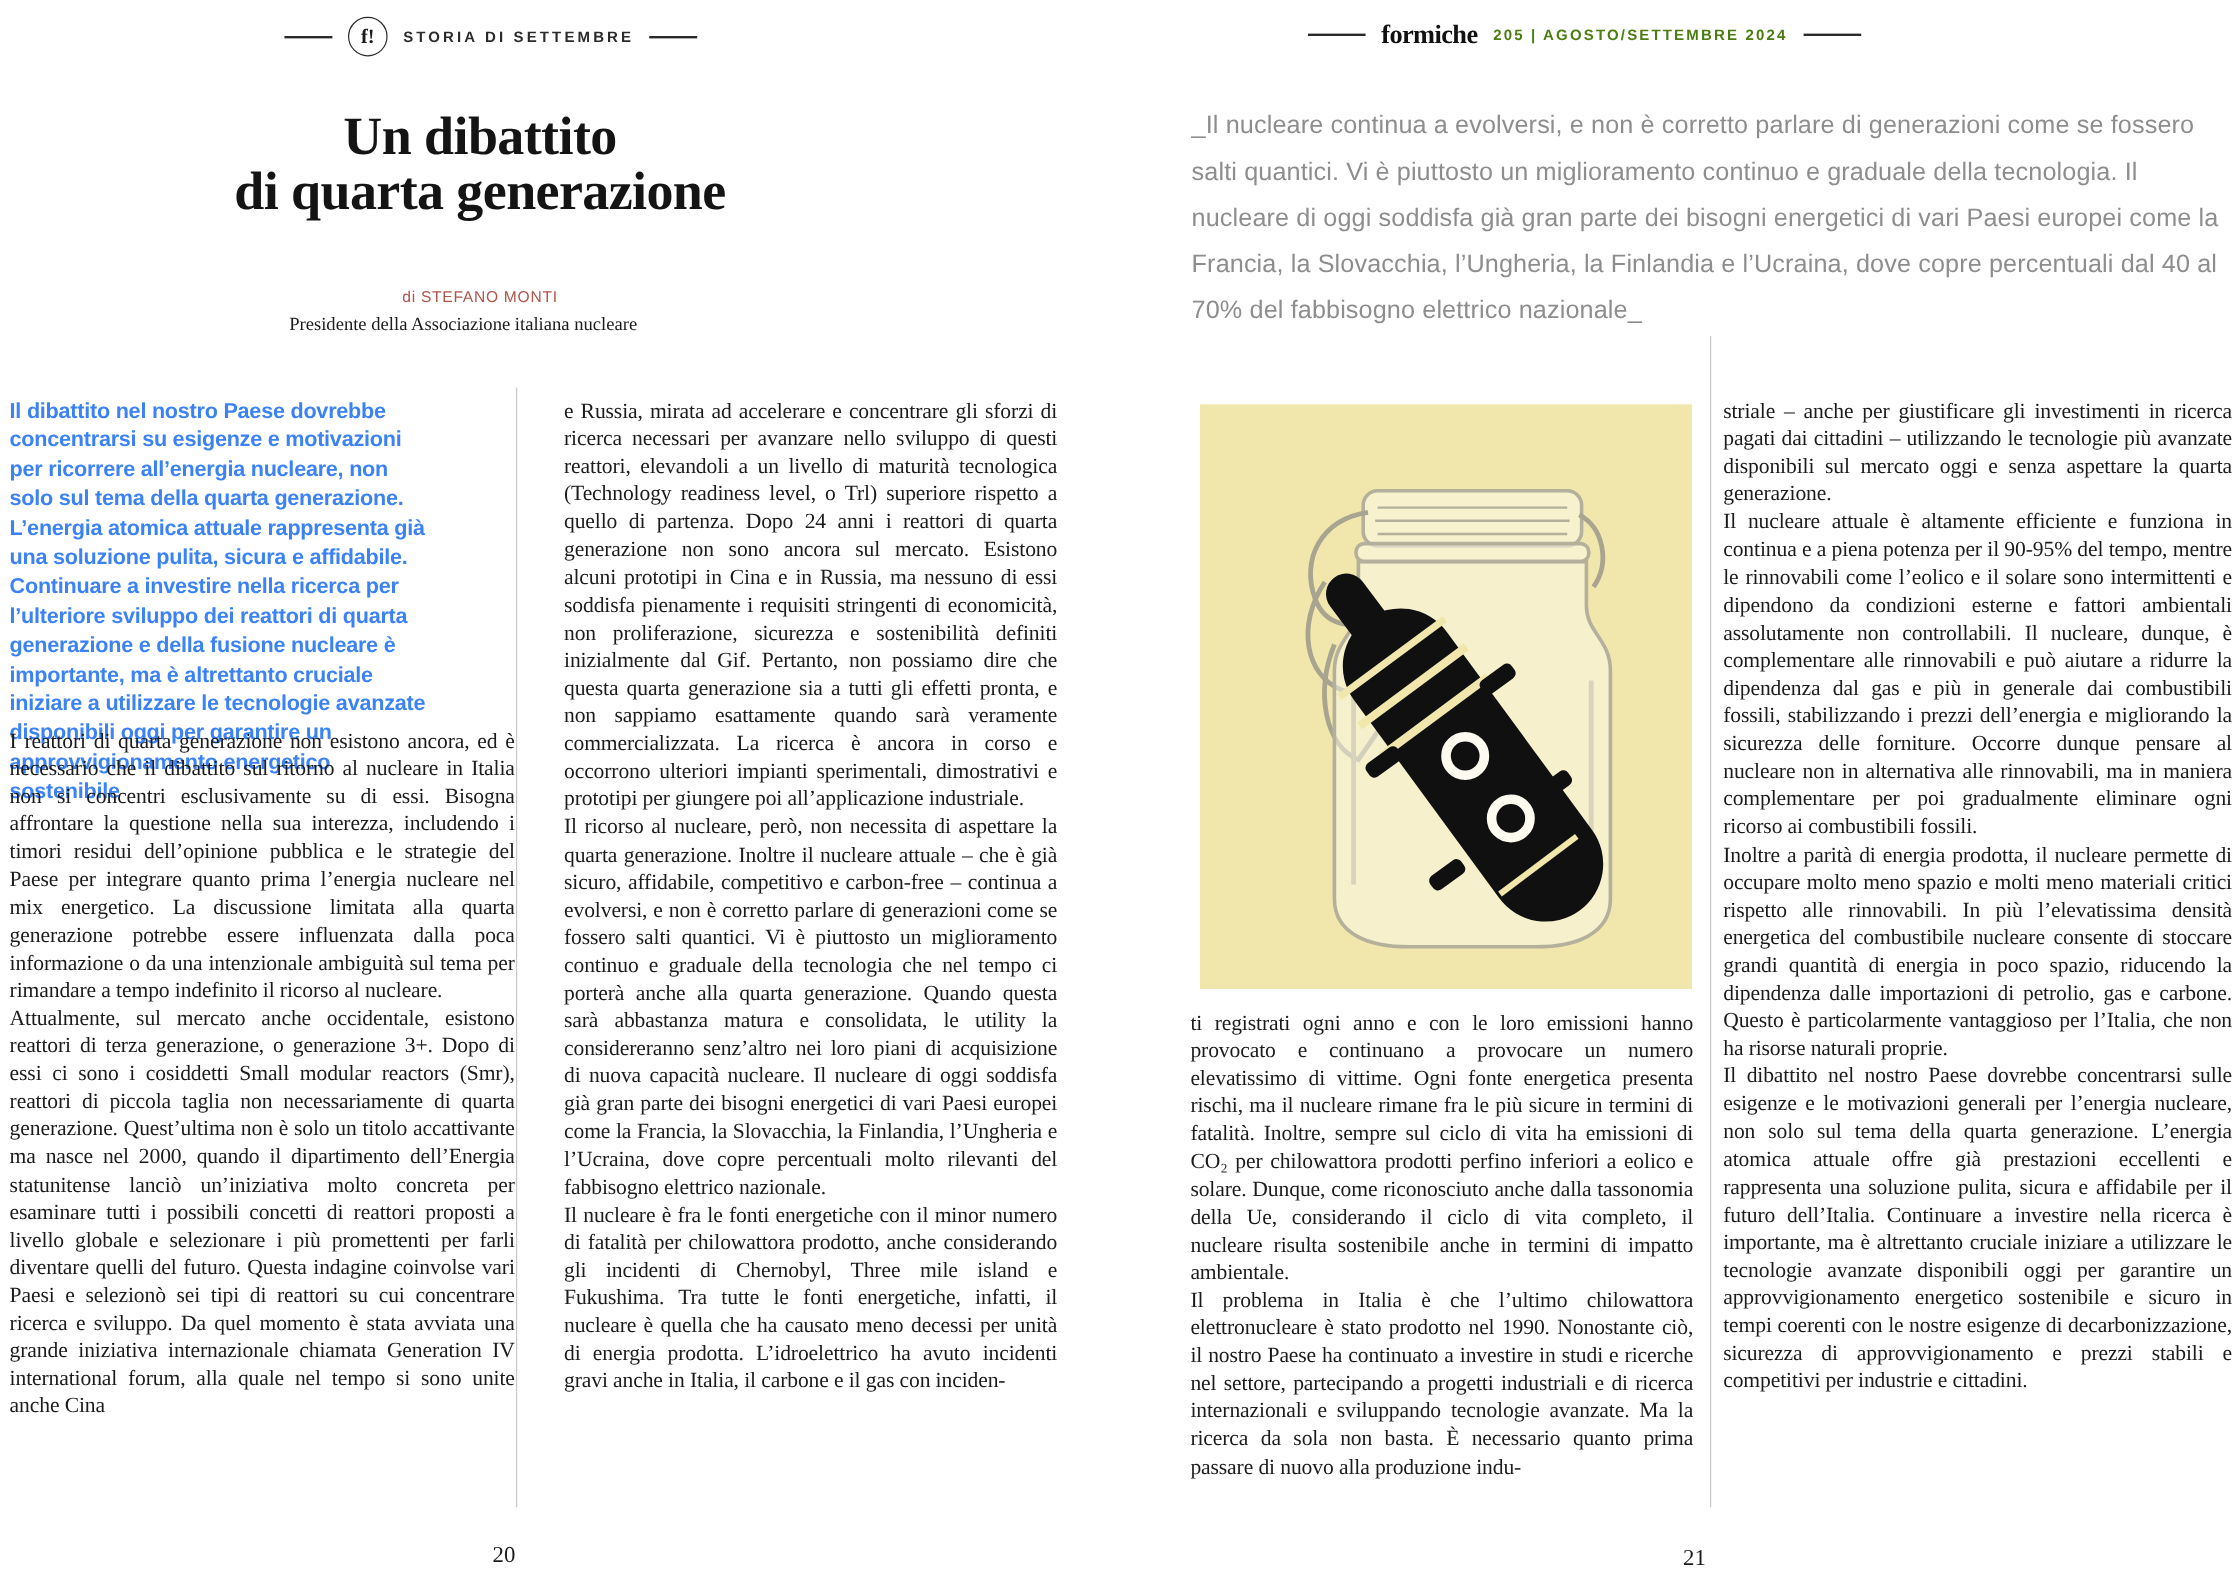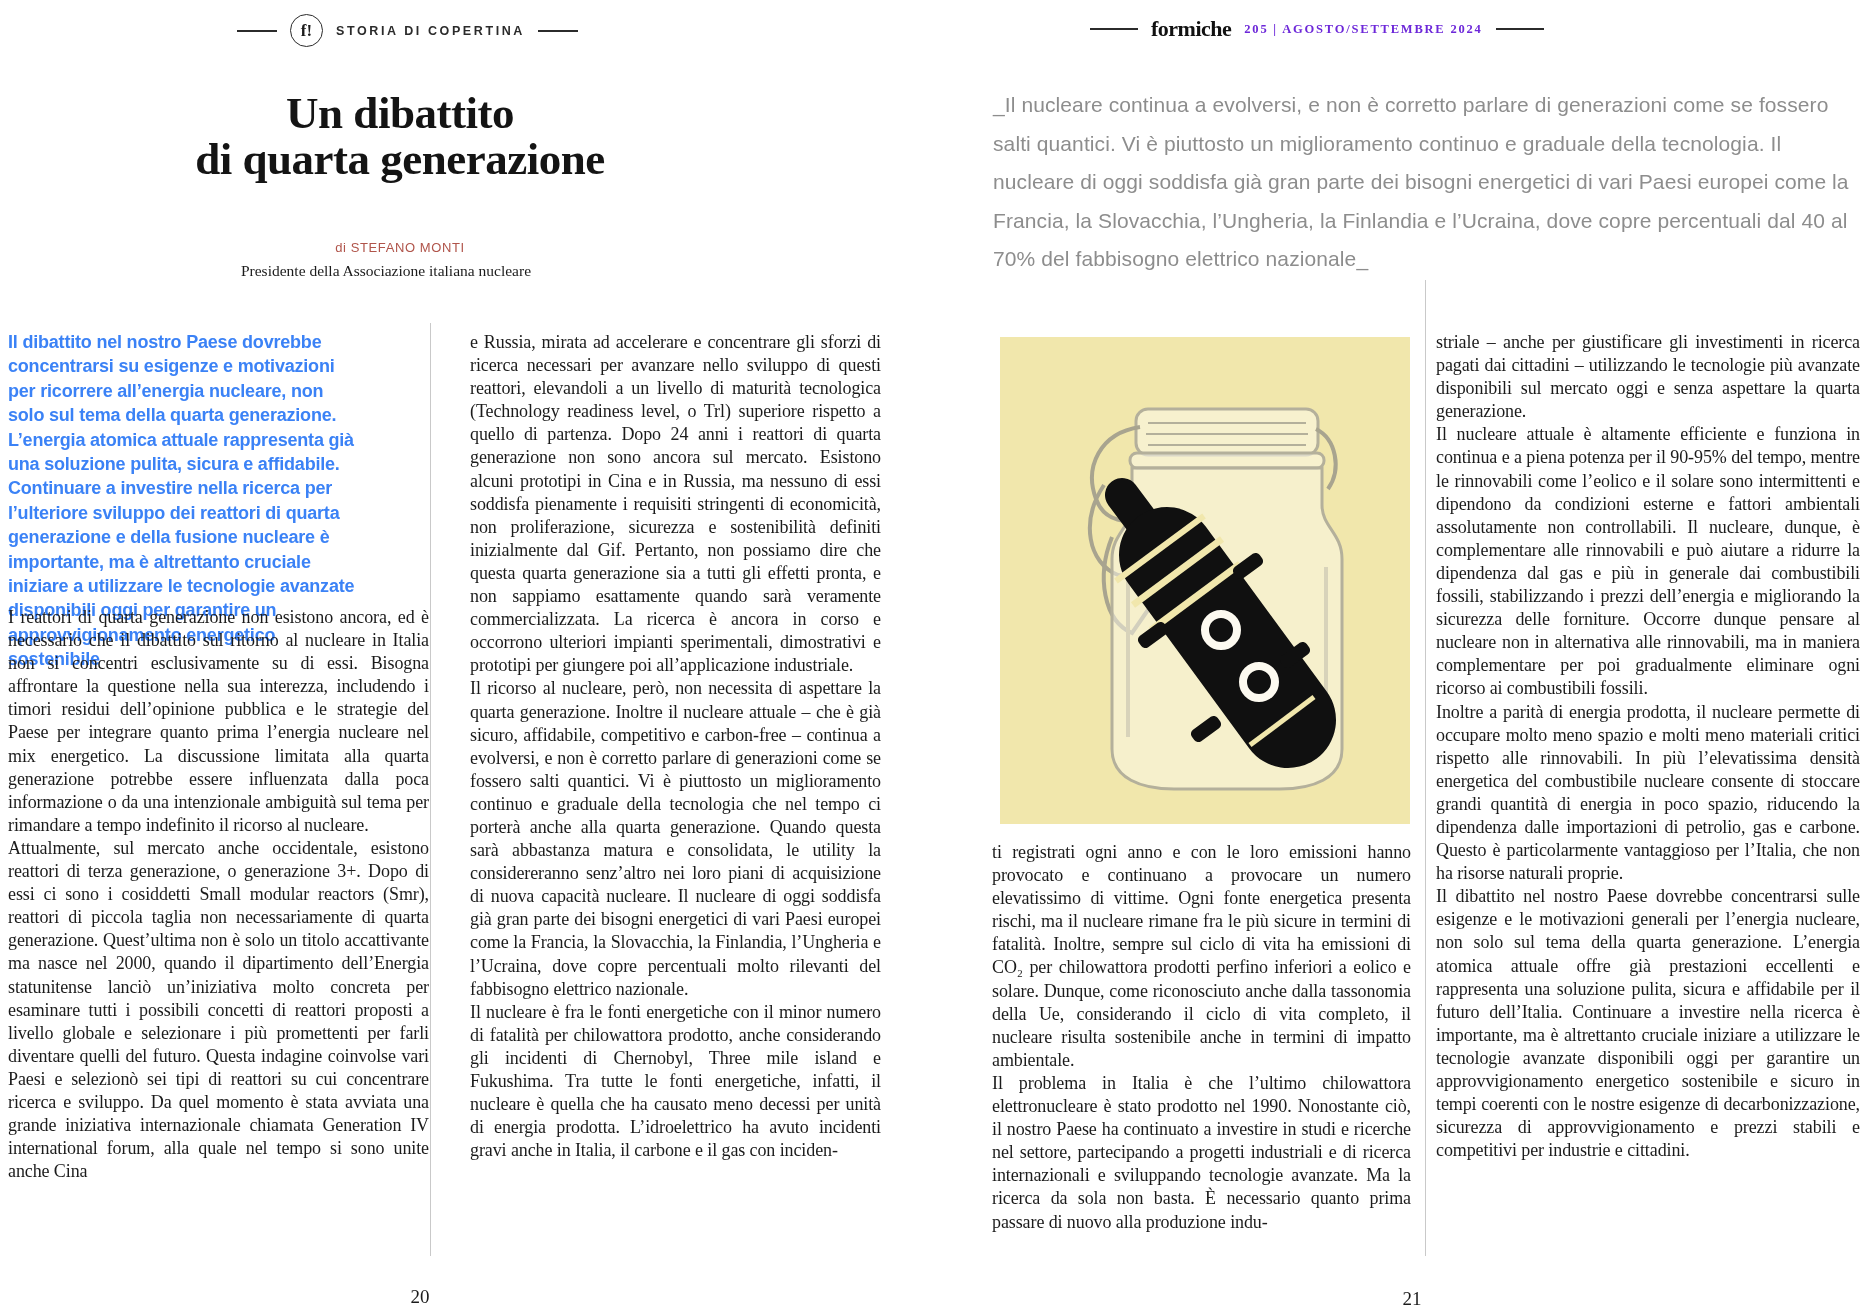--- a/index.html
+++ b/index.html
@@ -11,22 +11,22 @@
   .hdr{display:flex;align-items:center;gap:13px;}
   .rule{display:inline-block;height:2px;background:#2b2b2b;}
   .rule.w40{width:40px;} .rule.w48{width:48px;}
   .logo-circle{width:31px;height:31px;border:1.7px solid #2b2b2b;border-radius:50%;
        display:flex;align-items:center;justify-content:center;
        font-family:"Liberation Serif",serif;font-weight:700;font-size:17px;color:#1b1b1b;}
   .kicker{font-family:"Liberation Sans",sans-serif;font-size:12.5px;letter-spacing:2.6px;
        font-weight:600;color:#2b2b2b;white-space:nowrap;}
   .mag-name{font-family:"Liberation Serif",serif;font-weight:700;font-size:22px;color:#111;
        letter-spacing:-.5px;white-space:nowrap;}
-  .issue{font-family:Liberation Serif, serif;font-size:12.5px;letter-spacing:1.8px;
-       font-weight:600;color:#6d28d9;white-space:nowrap;}
+  .issue{font-family:Liberation Sans, sans-serif;font-size:12.5px;letter-spacing:1.8px;
+       font-weight:600;color:#4d7c0f;white-space:nowrap;}
 
   
   .title{width:500px;text-align:center;font-weight:700;font-size:45px;line-height:46px;
        color:#141414;letter-spacing:-.5px;}
   .byline{width:500px;text-align:center;font-family:"Liberation Sans",sans-serif;
        font-weight:400;font-size:13px;letter-spacing:.6px;color:#b0544a;}
   .affiliation{width:500px;text-align:center;font-size:15.5px;color:#1b1b1b;}
 
   
   .intro{width:347px;font-family:"Liberation Sans",sans-serif;font-weight:700;
@@ -45,21 +45,21 @@
 
   .illo{background:#f1e7ac;}
   .illo svg{display:block;}
 </style>
 </head>
 <body>
 
 <div class="abs hdr" style="left:237px;top:14px;">
   <span class="rule w40"></span>
   <span class="logo-circle">f!</span>
-  <span class="kicker">STORIA DI COPERTINA</span>
+  <span class="kicker">STORIA DI SETTEMBRE</span>
   <span class="rule w40"></span>
 </div>
 
 <div class="abs title" style="left:150px;top:90px;">
   <div>Un dibattito</div>
   <div>di quarta generazione</div>
 </div>
 
 <div class="abs byline" style="left:150px;top:240px;">di STEFANO MONTI</div>
 <div class="abs affiliation" style="left:136px;top:262px;">Presidente della Associazione italiana nucleare</div>

